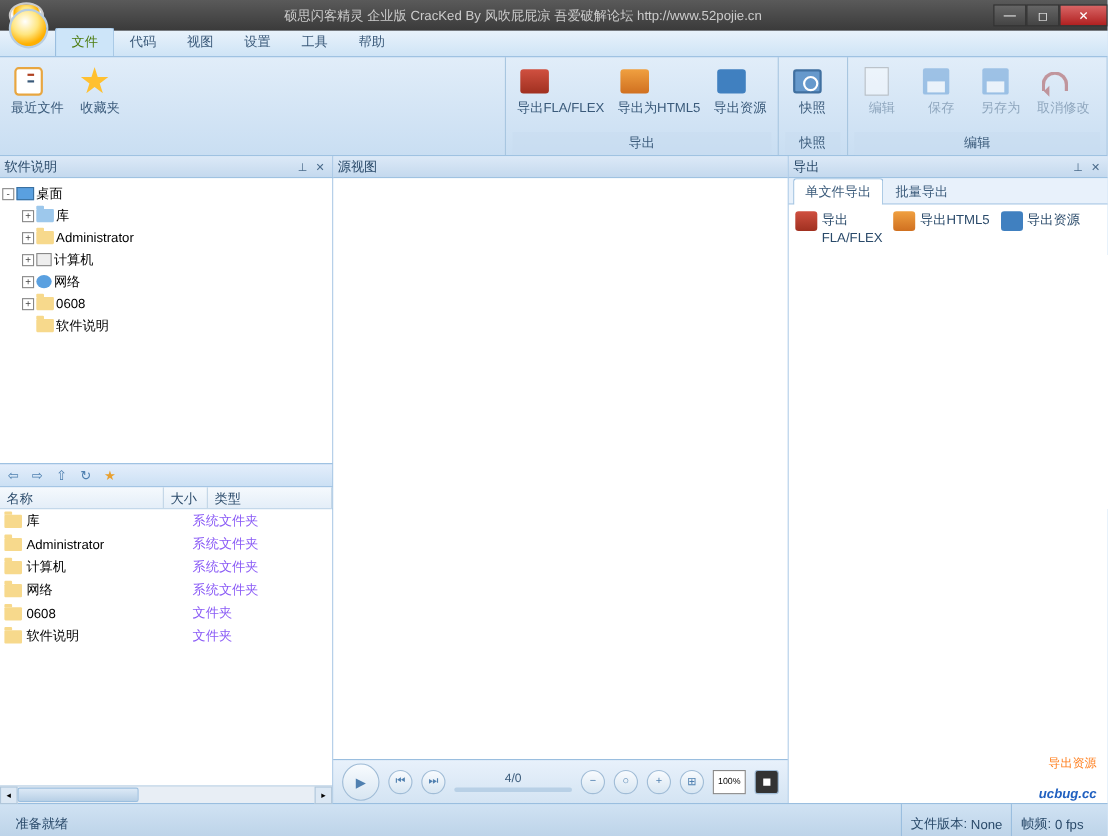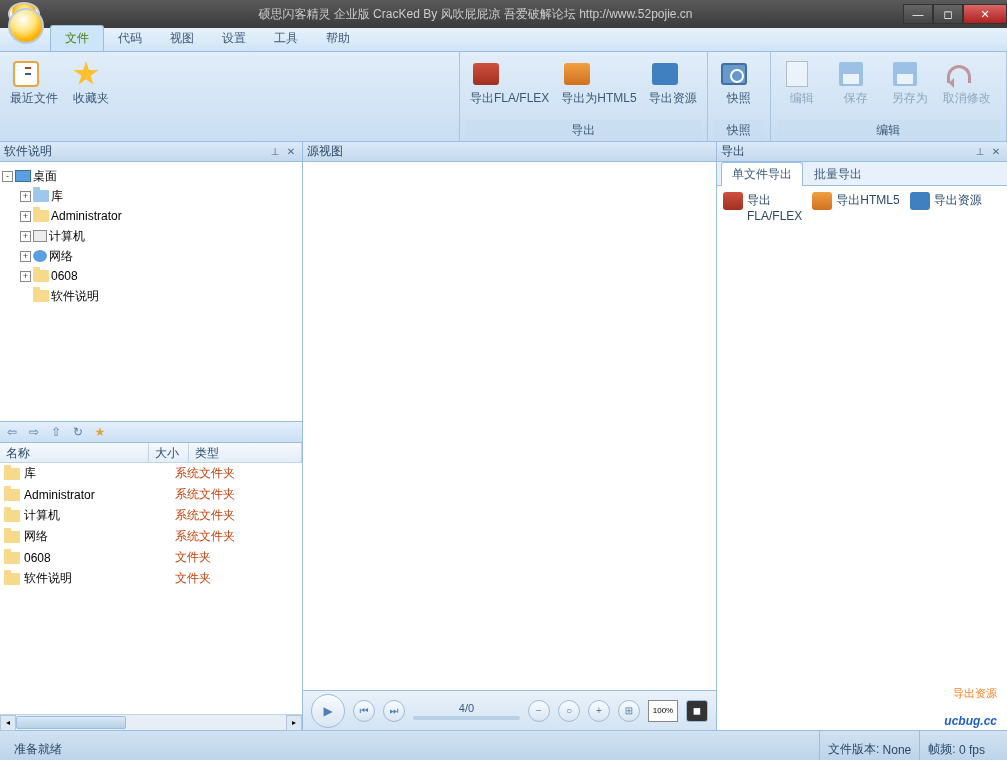--- a/index.html
+++ b/index.html
@@ -82,21 +82,21 @@
 .mini-tb { height:22px; background:linear-gradient(#e4eefb,#cbe0f4); border-top:1px solid #9abedf; border-bottom:1px solid #9abedf; display:flex; align-items:center; gap:6px; padding:0 4px; }
 .mini-btn { width:16px; height:16px; color:#5080b0; cursor:pointer; display:flex; align-items:center; justify-content:center; }
 
 
 .flist-hdr { height:20px; background:linear-gradient(#f5f9fd,#e4eef8); border-bottom:1px solid #c0d4e6; display:flex; }
 .flist-hdr .col { border-right:1px solid #c0d4e6; padding:2px 6px; color:#2a4a6a; }
 .flist-body { flex:1; background:#fff; overflow:auto; }
 .flist-row { display:flex; height:21px; align-items:center; }
 .flist-row .c1 { width:135px; padding-left:4px; display:flex; align-items:center; gap:4px; }
 .flist-row .c2 { width:40px; }
-.flist-row .c3 { flex:1; color:#c2410c; }
+.flist-row .c3 { flex:1; color:#8b5cf6; }
 .hscroll { height:16px; background:#e8eef5; border-top:1px solid #c0d4e6; position:relative; }
 .hscroll .thumb { position:absolute; left:16px; top:1px; width:110px; height:13px; background:linear-gradient(#dce9f6,#b8d0e6); border:1px solid #9abedf; border-radius:2px; }
 .hscroll .arr { position:absolute; top:0; width:16px; height:16px; background:#dce8f4; border:1px solid #b0c6da; text-align:center; font-size:8px; line-height:14px; }
 
 
 .src-body { flex:1; background:#fff; }
 .player-bar { height:40px; background:linear-gradient(#e8f1fb,#d4e4f3); border-top:1px solid #9abedf; display:flex; align-items:center; padding:0 8px; gap:8px; }
 .pbtn { width:28px; height:28px; border:1px solid #a0bcd6; border-radius:50%; background:linear-gradient(#f8fbfe,#d8e6f2); display:flex; align-items:center; justify-content:center; color:#5080b0; cursor:pointer; }
 .pbtn.big { width:34px; height:34px; }
 .pbtn.sm { width:22px; height:22px; font-size:10px; }

